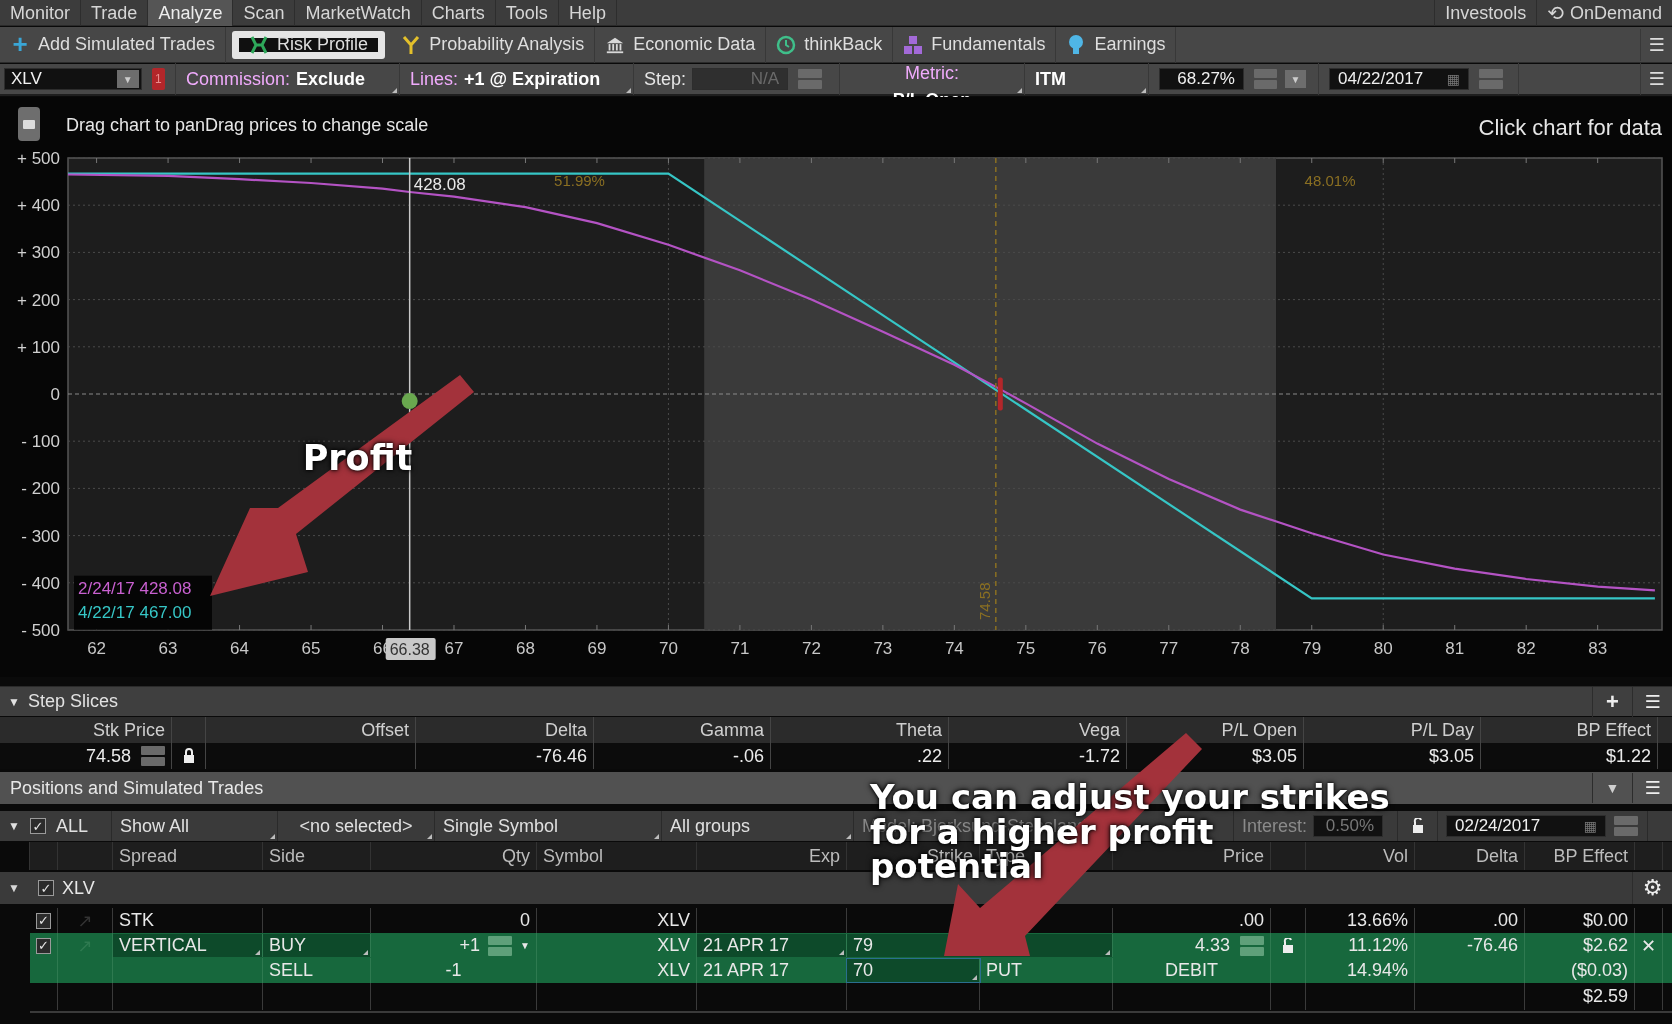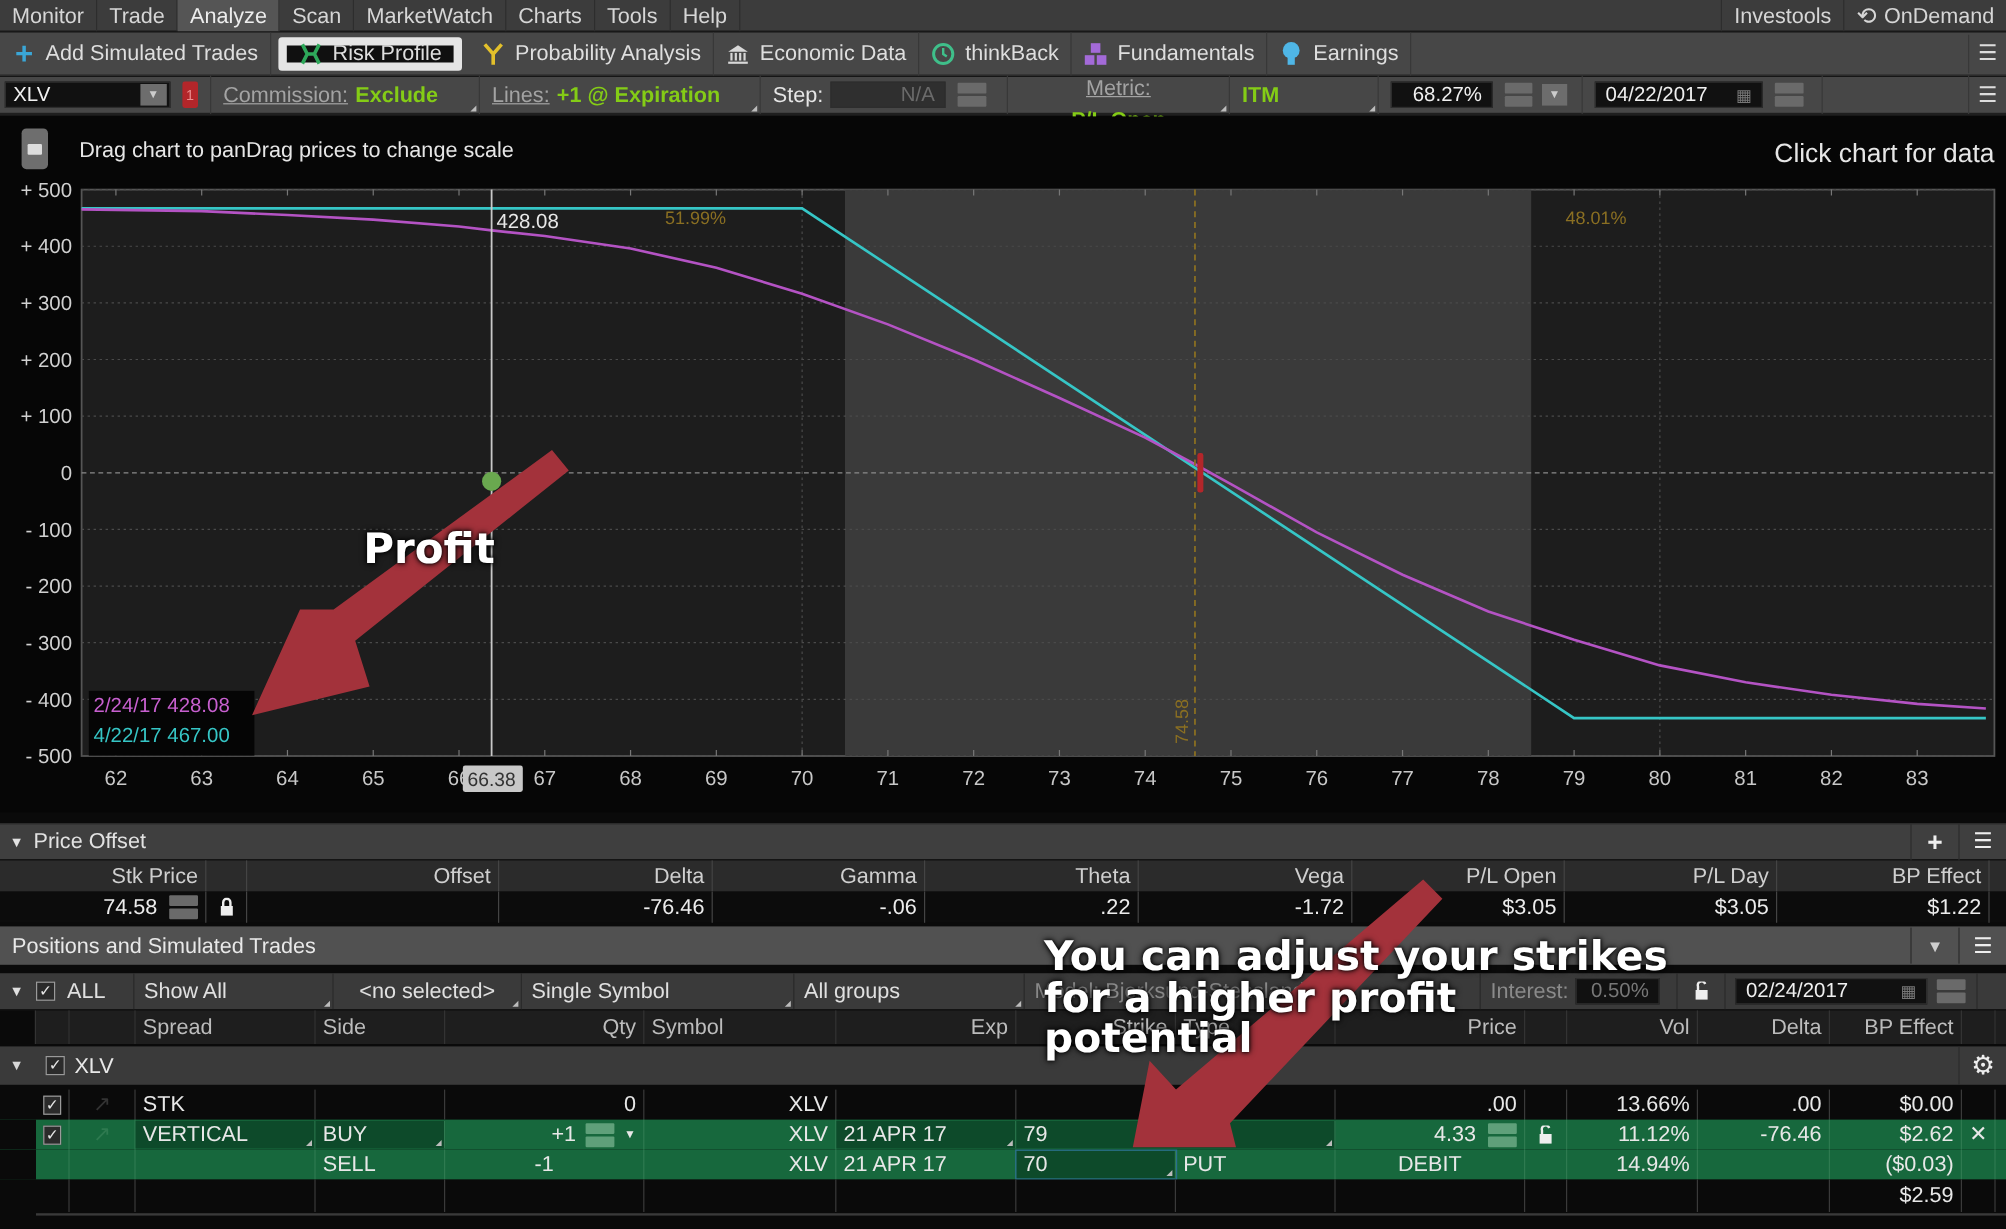--- a/index.html
+++ b/index.html
@@ -17,22 +17,22 @@
   .toolrow { position: absolute; left: 0; top: 27px; width: 1672px; height: 36px; background: #474747; display: flex; align-items: center; border-bottom: 1px solid #2b2b2b; }
   .tool { height: 36px; display: flex; align-items: center; padding: 0 10px; font-size: 18px; color: #dedede; border-right: 1px solid #383838; gap: 8px; }
   .tool.risk { background: #101010; border-radius: 3px; height: 28px; margin: 0 6px; border: 7px solid #e5e5e5; }
   .tool .ic { width: 20px; height: 20px; display: inline-flex; align-items: center; justify-content: center; font-size: 18px; }
   .toolrow .spacer { flex: 1; }
   .menu-lines { width: 32px; height: 32px; display: flex; align-items: center; justify-content: center; color: #ddd; font-size: 18px; border-left: 1px solid #383838; }
 
   
   .setrow { position: absolute; left: 0; top: 64px; width: 1672px; height: 32px; background: #474747; display: flex; align-items: center; border-bottom: 2px solid #1e1e1e; }
   .sfield { height: 32px; display: flex; align-items: center; padding: 0 10px; font-size: 18px; border-right: 1px solid #383838; position: relative; gap: 6px; }
-  .sfield .lbl { color: #a3a3a3; text-decoration: underline; }
-  .sfield .val { color: #84cc16; font-weight: bold; }
+  .sfield .lbl { color: #f0abfc; }
+  .sfield .val { color: #ffffff; font-weight: bold; }
   .symbox { width: 145px; height: 22px; background: #111; border: 1px solid #2d2d2d; color: #f2f2f2; display: flex; align-items: center; padding-left: 6px; justify-content: space-between; font-size: 17px; }
   .dd { width: 22px; height: 18px; background: #6d6d6d; color: #ccc; font-size: 10px; display: flex; align-items: center; justify-content: center; margin-right: 2px; }
   .alert-badge { width: 14px; height: 22px; background: #b3262a; color: #ec8d8d; font-size: 12px; display: flex; align-items: center; justify-content: center; margin-left: 4px; border-radius: 2px; }
   .darkbox { height: 22px; background: #111; border: 1px solid #2d2d2d; display: flex; align-items: center; justify-content: flex-end; padding: 0 8px; font-size: 17px; color: #f0f0f0; }
   .spin { width: 24px; height: 20px; display: flex; flex-direction: column; gap: 2px; margin-left: 4px; }
   .spin span { flex: 1; background: #6a6a6a; border-radius: 1px; }
   .corner { position: absolute; right: 2px; bottom: 2px; width: 0; height: 0; border-left: 5px solid transparent; border-bottom: 5px solid #bcbcbc; }
 
   
   .chartpanel { position: absolute; left: 0; top: 97px; width: 1672px; height: 580px; background: #060606; }
@@ -348,21 +348,21 @@
     <g id="g-cursorbox">
       <rect id="cursor-box" fill="#c8c8c8" rx="2" x="385.6735426008964" y="486" width="50" height="22"></rect>
       <text id="cursor-price" fill="#333" font-size="16" font-family="Liberation Sans, sans-serif" x="389.6735426008964" y="503">66.38</text>
     </g>
   </svg>
 </div>
 
 <div class="ps-header">
   <div class="ps-title">
     <span style="font-size:12px;">▼</span>
-    <span>Price Offset</span>
+    <span>Step Slices</span>
   </div>
   <div class="spacer"></div>
   <div class="icon-btn">
       <span>+</span>
     </div>
   <div class="icon-btn" style="font-weight:normal;font-size:18px;">☰</div>
 </div>
 <div class="ps-cols">
   <div class="cell" style="width:172px;">Stk Price</div>
   <div class="cell" style="width:34px;"></div>

